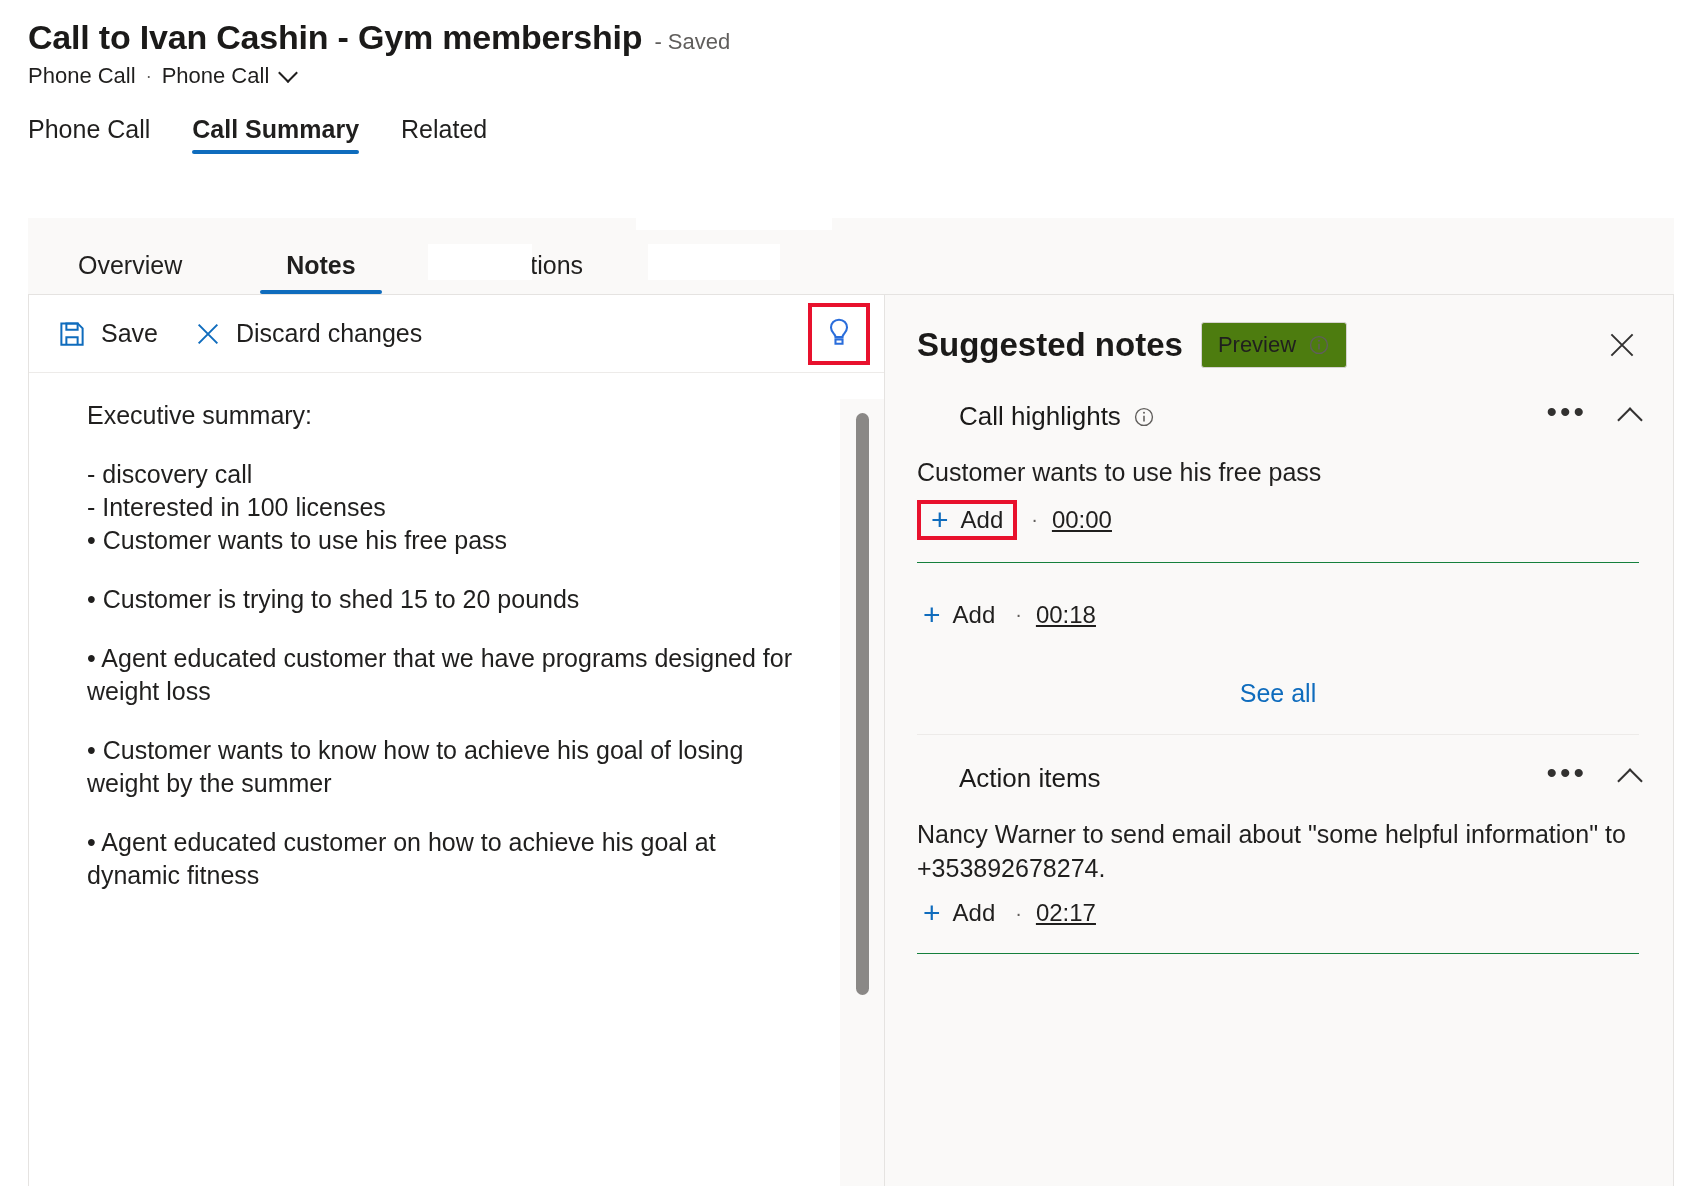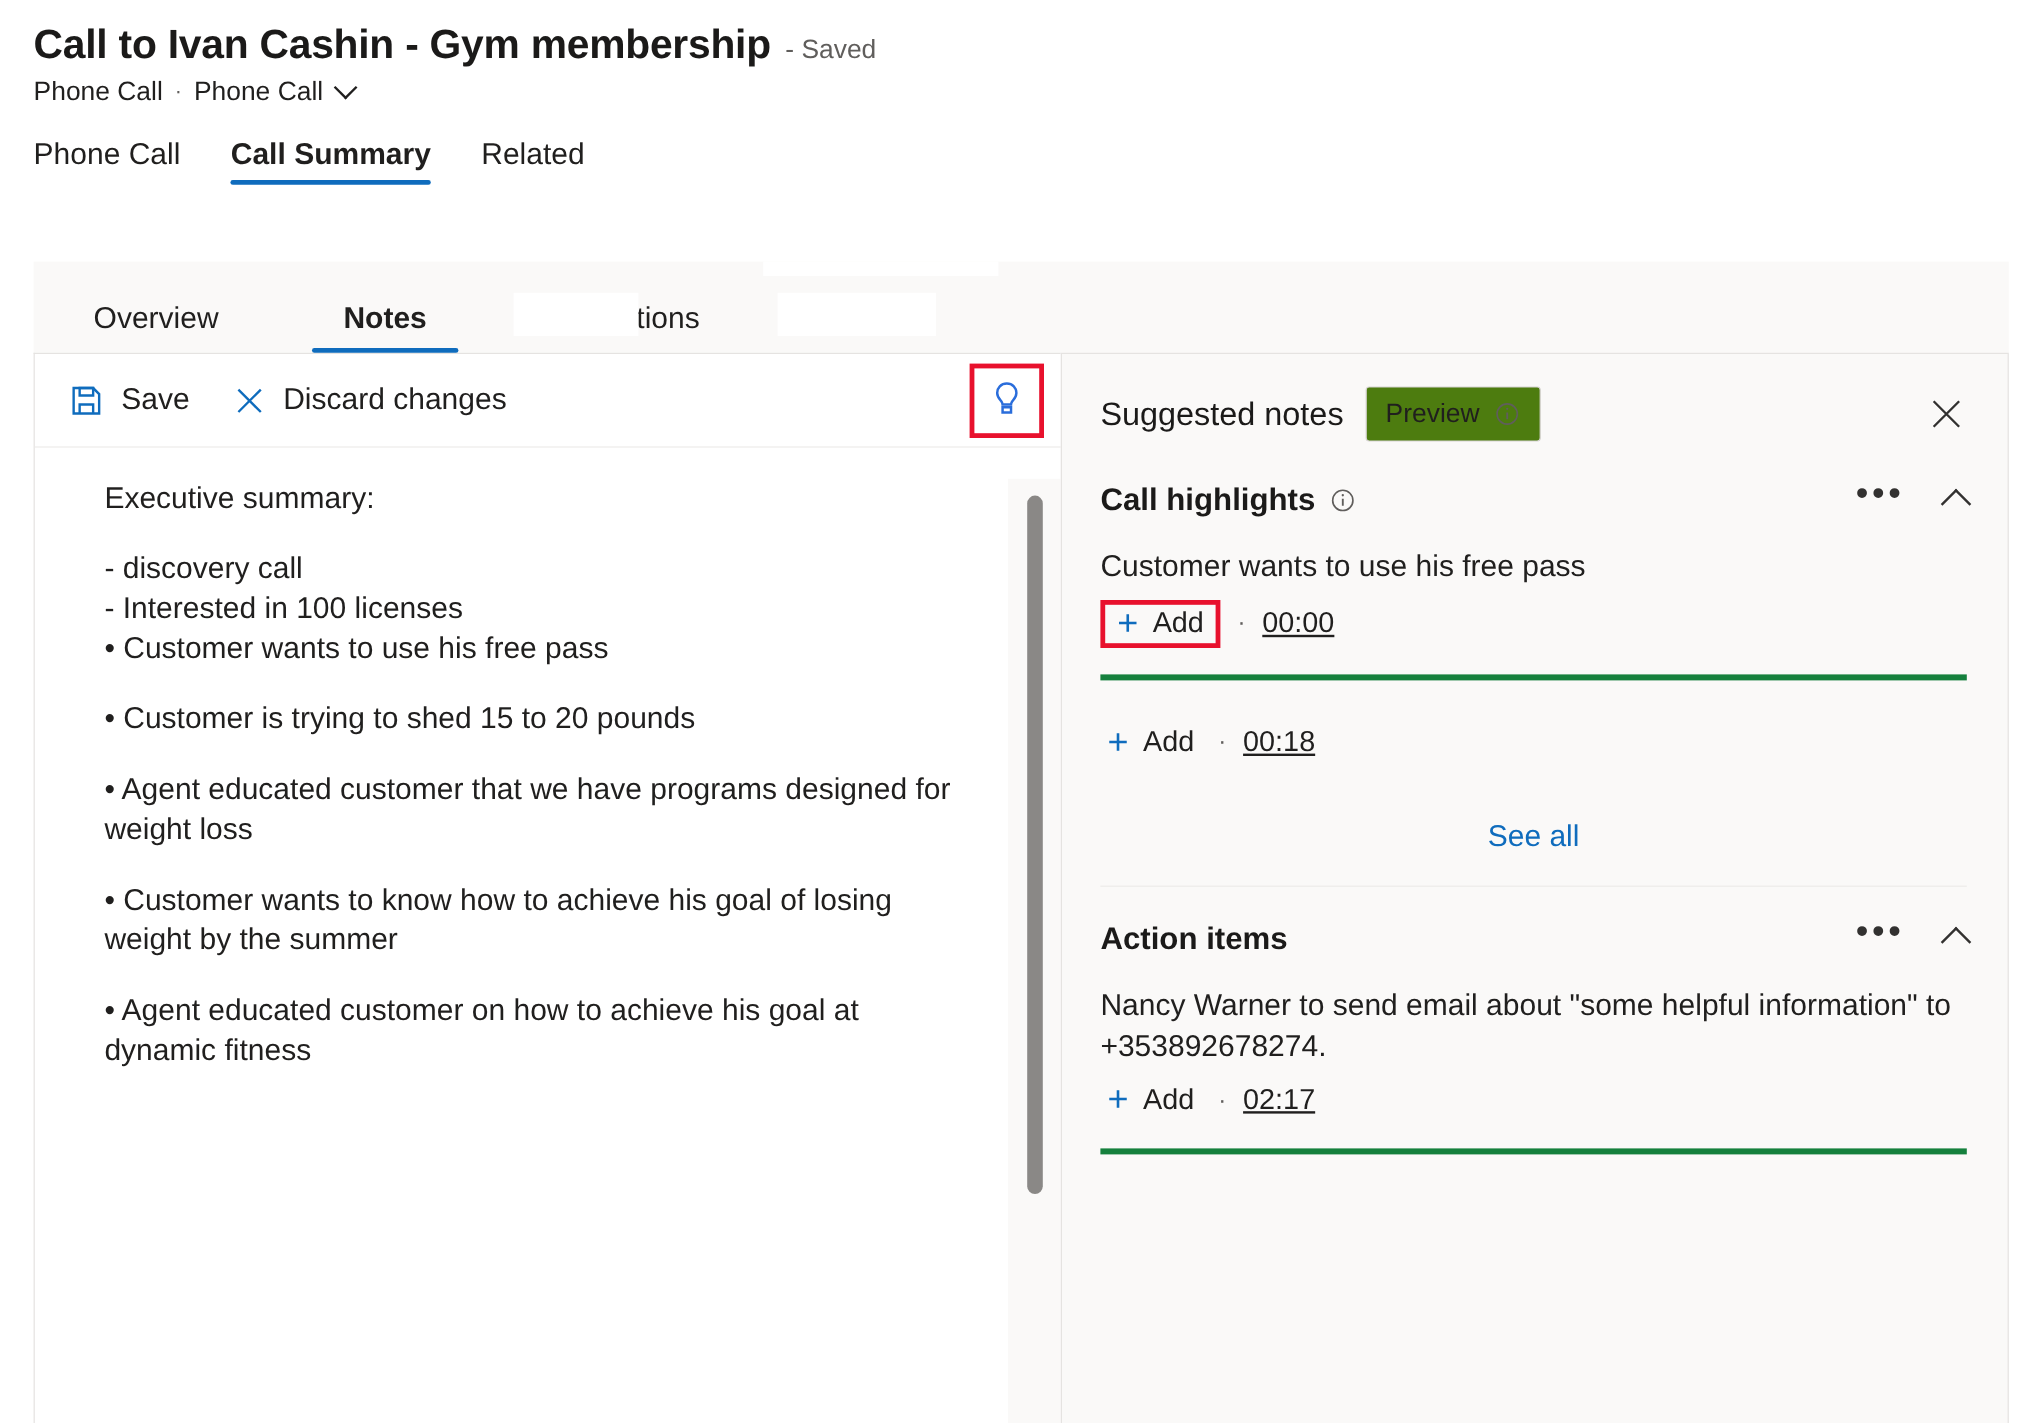--- a/index.html
+++ b/index.html
@@ -233,22 +233,22 @@
     padding: 0 34px 0 32px;
     position: relative;
   }
   .sugg-header {
     display: flex;
     align-items: center;
     padding-top: 22px;
     height: 78px;
   }
   .sugg-title {
-    font-size: 27px;
-    font-weight: 400;
+    font-size: 33px;
+    font-weight: 700;
     color: #1b1a19;
     white-space: nowrap;
   }
   .preview-chip {
     margin-left: 18px;
     border: 1px solid #d6d3d1;
     background: #4d7c0f;
     border-radius: 3px;
     padding: 9px 16px;
     display: flex;
@@ -264,22 +264,23 @@
     display: block;
   }
 
   .sec-header {
     display: flex;
     align-items: center;
     margin-top: 28px;
   }
   .sec-title {
     font-size: 26px;
-    font-weight: 700;
+    font-weight: 400;
     color: #1b1a19;
+    margin-left: 42px;
   }
   .sec-info { margin-left: 12px; display: block; }
   .sec-actions {
     margin-left: auto;
     display: flex;
     align-items: center;
     gap: 34px;
   }
   .ellipsis {
     font-size: 30px;
@@ -292,21 +293,21 @@
   .chev-up {
     width: 18px; height: 18px;
     border-left: 2px solid #323130;
     border-top: 2px solid #323130;
     transform: rotate(45deg);
     cursor: pointer;
     margin-bottom: -6px;
   }
 
   .sugg-item { padding: 24px 0 0 0; }
-  .sugg-item-sep { border-bottom: 5px solid #15803d; }
+  .sugg-item-sep { border-bottom: 1px solid #15803d; }
   .sugg-text {
     font-size: 25px;
     color: #201f1e;
     line-height: 1.35;
   }
   .add-row {
     display: flex;
     align-items: center;
     margin-top: 10px;
     padding-bottom: 22px;

